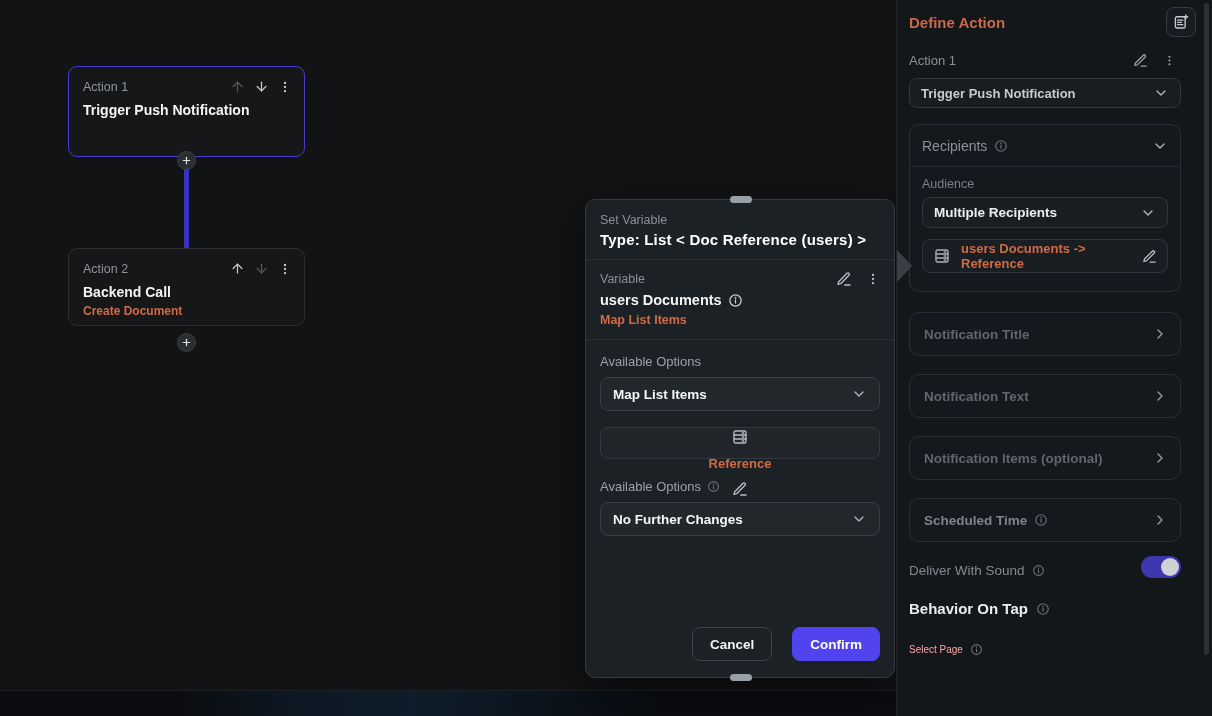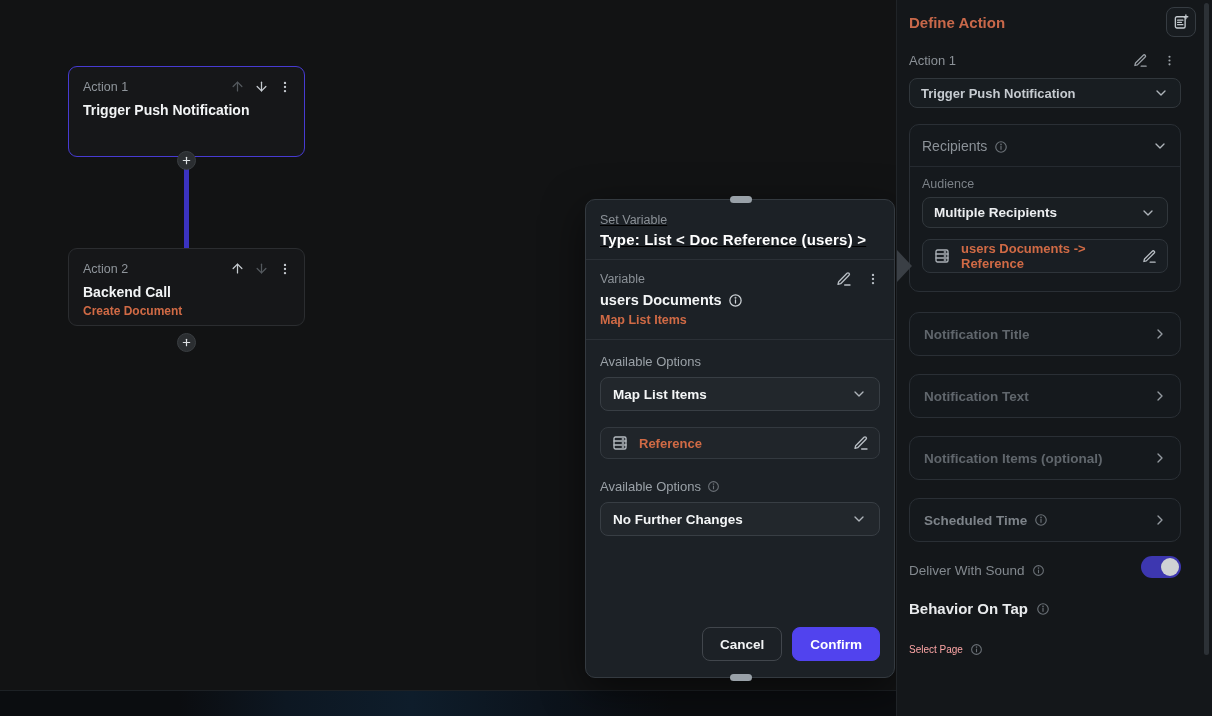--- a/index.html
+++ b/index.html
@@ -31,62 +31,62 @@
   .node-title{margin-top:8px;font-size:14px;font-weight:bold;color:#f2f4f5;}
   .node-sub{margin-top:4px;font-size:12px;font-weight:bold;color:var(--accent-orange-bright);}
   .connector-line{position:absolute;left:184px;top:160px;width:5px;height:88px;background:#3b33c0;}
   .plus-btn{position:absolute;width:19px;height:19px;border-radius:50%;background:#2b2e31;border:1px solid #3a3e42;
     color:#dfe2e4;display:flex;align-items:center;justify-content:center;cursor:pointer;}
 
   
   .modal{position:absolute;left:585px;top:199px;width:310px;height:479px;background:#1c2126;
     border:1px solid #343a40;border-radius:10px;box-shadow:0 12px 40px rgba(0,0,0,.55);}
   .drag-handle{position:absolute;left:144px;width:22px;height:7px;border-radius:3.5px;background:#99a1a8;}
-  .modal-header{padding:13px 14px 11px 14px;border-bottom:1px solid #2b3036;text-decoration:underline;}
+  .modal-header{padding:13px 14px 11px 14px;border-bottom:1px solid #2b3036;}
   .modal-kicker{font-size:12.5px;color:#8b9197;}
   .modal-title{margin-top:4px;font-size:15px;font-weight:bold;color:#ffffff;letter-spacing:.2px;}
   .variable-block{padding:11px 14px 12px 14px;border-bottom:1px solid #2b3036;}
   .variable-row{display:flex;align-items:center;}
   .variable-label{font-size:12.5px;color:#8b9197;flex:1;}
   .var-icons{display:flex;align-items:center;gap:14px;color:#b9bfc5;}
   .variable-name{margin-top:5px;font-size:14.5px;font-weight:bold;color:#f2f4f5;display:flex;align-items:center;gap:6px;}
   .variable-name .ic{color:#cdd2d6;}
   .variable-mode{margin-top:5px;font-size:12.5px;font-weight:bold;color:var(--accent-orange-bright);}
   .modal-body{padding:12px 14px 0 14px;}
   .field-label{font-size:13px;color:#9aa1a7;display:flex;align-items:center;gap:6px;}
   .select{margin-top:8px;height:34px;background:#22272c;border:1px solid #383e44;border-radius:8px;
     display:flex;align-items:center;padding:0 12px;cursor:pointer;}
   .select-value{flex:1;font-size:13.5px;font-weight:bold;color:#f4f6f7;}
   .chev{color:#aeb4ba;}
   .ref-row{margin-top:16px;height:32px;background:#20252a;border:1px solid #33393f;border-radius:8px;
-    display:flex;align-items:center;padding:0 10px;gap:10px;cursor:pointer;}
+    display:flex;align-items:center;padding:0 10px;gap:10px;cursor:pointer;flex-direction:column;}
   .ref-row .db{color:#b4bac0;}
   .ref-text{flex:1;font-size:13px;font-weight:bold;color:var(--accent-orange-bright);}
   .label-gap{margin-top:20px;}
-  .modal-footer{position:absolute;right:14px;bottom:16px;display:flex;gap:10px;}
+  .modal-footer{position:absolute;right:14px;bottom:16px;display:flex;gap:20px;}
   .btn{height:34px;border-radius:8px;display:flex;align-items:center;justify-content:center;
     font-size:13.5px;font-weight:bold;cursor:pointer;padding:0 17px;}
   .btn-cancel{background:#1c2126;border:1px solid #41464c;color:#f1f3f4;}
   .btn-confirm{background:var(--confirm-purple);border:1px solid var(--confirm-purple);color:#ffffff;}
 
   
   .panel{position:absolute;left:896px;top:0;width:316px;height:716px;background:#14171a;border-left:1px solid #202428;}
   .panel-title-row{position:absolute;left:12px;right:16px;top:6px;height:32px;display:flex;align-items:center;}
   .panel-title{flex:1;font-size:15px;font-weight:bold;color:var(--accent-orange);}
   .icon-btn{width:30px;height:30px;border:1px solid #363c42;border-radius:8px;display:flex;align-items:center;justify-content:center;color:#c3c9ce;cursor:pointer;background:#181c20;}
   .action-row{position:absolute;left:12px;right:36px;top:50px;height:20px;display:flex;align-items:center;}
   .action-label{flex:1;font-size:13px;color:#8b9197;}
   .action-icons{display:flex;align-items:center;gap:15px;color:#9ba1a7;}
   .panel-select{position:absolute;left:12px;top:78px;width:272px;height:30px;background:#181d21;border:1px solid #31373c;
     border-radius:8px;display:flex;align-items:center;padding:0 11px;cursor:pointer;}
   .panel-select .select-value{font-size:13px;color:#c6cbd0;}
   .section-box{position:absolute;left:12px;width:272px;border:1px solid #2a2f35;border-radius:10px;background:#15191d;}
   .recipients-box{top:124px;height:168px;}
   .section-head{height:42px;display:flex;align-items:center;padding:0 12px;border-bottom:1px solid #252a30;cursor:pointer;}
-  .section-head-label{font-size:14px;color:#8b9197;display:flex;align-items:flex-end;gap:7px;flex:1;}
+  .section-head-label{font-size:14px;color:#8b9197;display:flex;align-items:center;gap:7px;flex:1;}
   .section-body{padding:10px 12px 0 12px;}
   .mini-label{font-size:12.5px;color:#7b8187;}
   .inner-select{margin-top:6px;height:31px;background:#191e22;border:1px solid #31373c;border-radius:8px;
     display:flex;align-items:center;padding:0 11px;cursor:pointer;}
   .inner-select .select-value{font-size:13.5px;color:#eceef0;}
   .panel-ref-row{margin-top:11px;height:34px;background:#191e23;border:1px solid #2e343a;border-radius:8px;
     display:flex;align-items:center;padding:0 10px;gap:10px;cursor:pointer;}
   .panel-ref-row .db{color:#aab0b6;}
   .panel-ref-row .ref-text{font-size:13px;}
   .pointer-arrow{position:absolute;left:0;top:250px;width:0;height:0;

